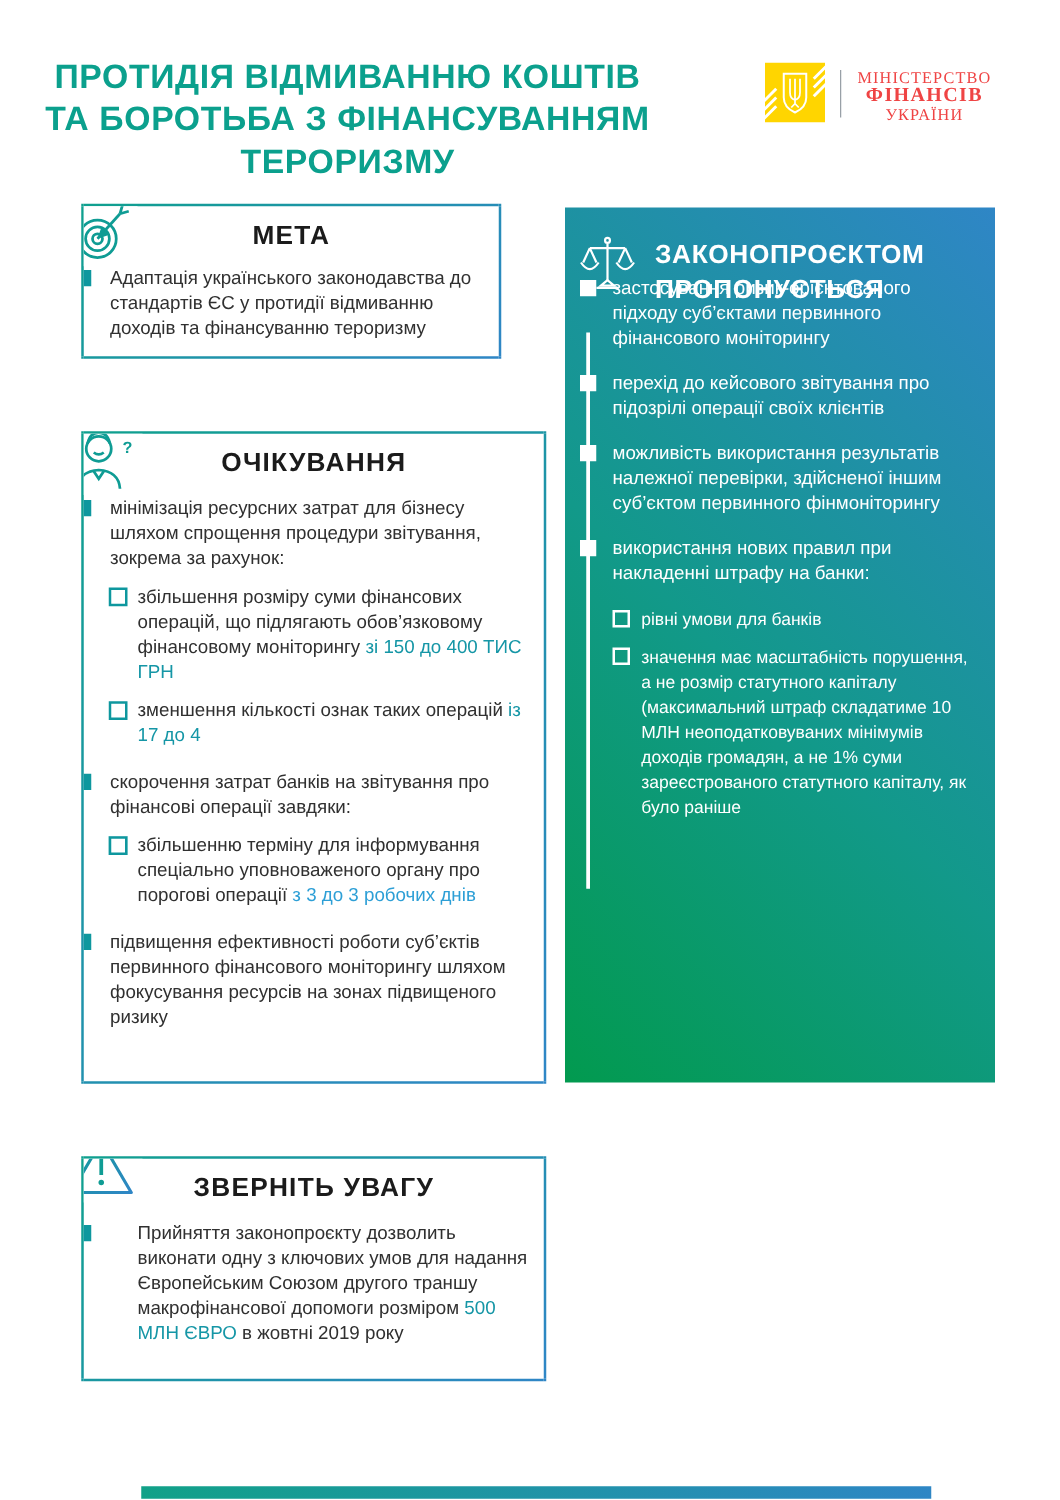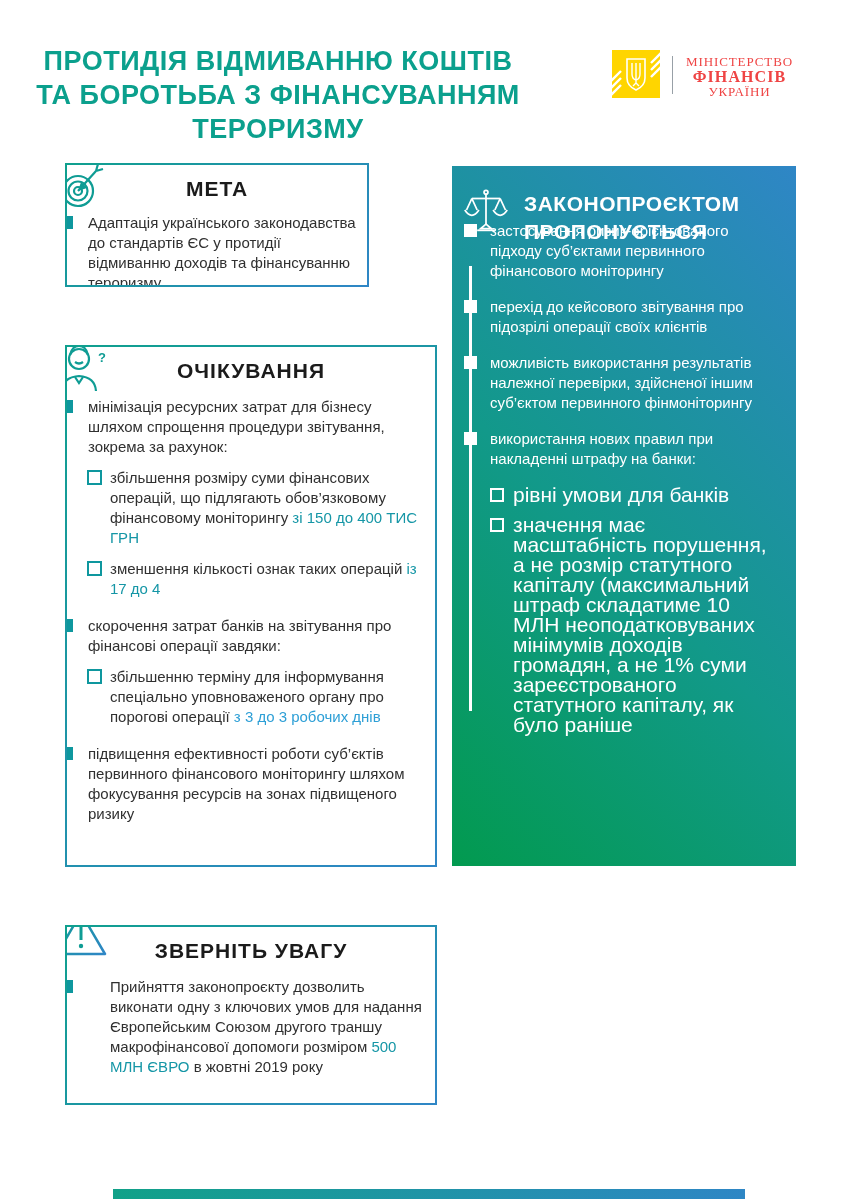--- a/index.html
+++ b/index.html
@@ -19,21 +19,21 @@
     font-family:"Liberation Serif", serif;color:#ef4444;
     font-size:13px;line-height:15px;letter-spacing:.9px;white-space:nowrap;text-align:center;
   }
   .ministry .m-bold{font-weight:700;font-size:16px;letter-spacing:1.1px;}
   
   .box{
     position:absolute;background:#fff;border:2px solid #12988f;
     border-image:linear-gradient(135deg,#0fa08e 0%,#2f86c6 100%) 1;
     box-sizing:border-box;overflow:hidden;
   }
-  #meta-box{left:65px;top:163px;width:304px;height:124px;}
+  #meta-box{left:65px;top:163px;width:336px;height:124px;}
   #expect-box{left:65px;top:345px;width:372px;height:522px;}
   #attention-box{left:65px;top:925px;width:372px;height:180px;}
   .box-title{
     margin-top:12px;text-align:center;font-size:21px;font-weight:700;
     letter-spacing:1px;color:#1b1b1b;
   }
   .box-icon{position:absolute;background:#fff;padding:2px 5px;line-height:0;}
   #meta-icon{left:-13px;top:-8px;}
   #expect-icon{left:-23px;top:-17px;}
   #attention-icon{left:-19px;top:-21px;}
@@ -55,21 +55,21 @@
   }
   .panel-icon{position:absolute;left:11px;top:19px;line-height:0;}
   .panel-title{
     position:absolute;left:72px;top:24px;font-size:21px;line-height:28px;
     font-weight:700;letter-spacing:.5px;color:#fff;
   }
   .panel-line{position:absolute;left:17px;top:100px;width:3px;height:445px;background:#ffffff;z-index:0;}
   .panel-body{position:relative;padding-top:55px;}
   .p-item{position:relative;z-index:1;margin:0 18px 16px 38px;font-size:15px;line-height:20px;font-weight:500;}
   .p-bullet{position:absolute;left:-26px;top:3px;width:13px;height:13px;background:#fff;}
-  .p-sub{position:relative;z-index:1;margin:0 14px 10px 61px;font-size:21px;line-height:20px;font-weight:500;}
+  .p-sub{position:relative;z-index:1;margin:0 14px 10px 61px;font-size:14px;line-height:20px;font-weight:500;}
   .p-check{position:absolute;left:-23px;top:3px;width:10px;height:10px;border:2px solid #fff;}
   
   .footer-bar{position:absolute;left:113px;top:1189px;width:632px;height:10px;
     background:linear-gradient(90deg,#11a188 0%,#2e86c5 100%);}
 </style>
 </head>
 <body>
 
 <div class="header-title">
   <div>ПРОТИДІЯ ВІДМИВАННЮ КОШТІВ</div>

